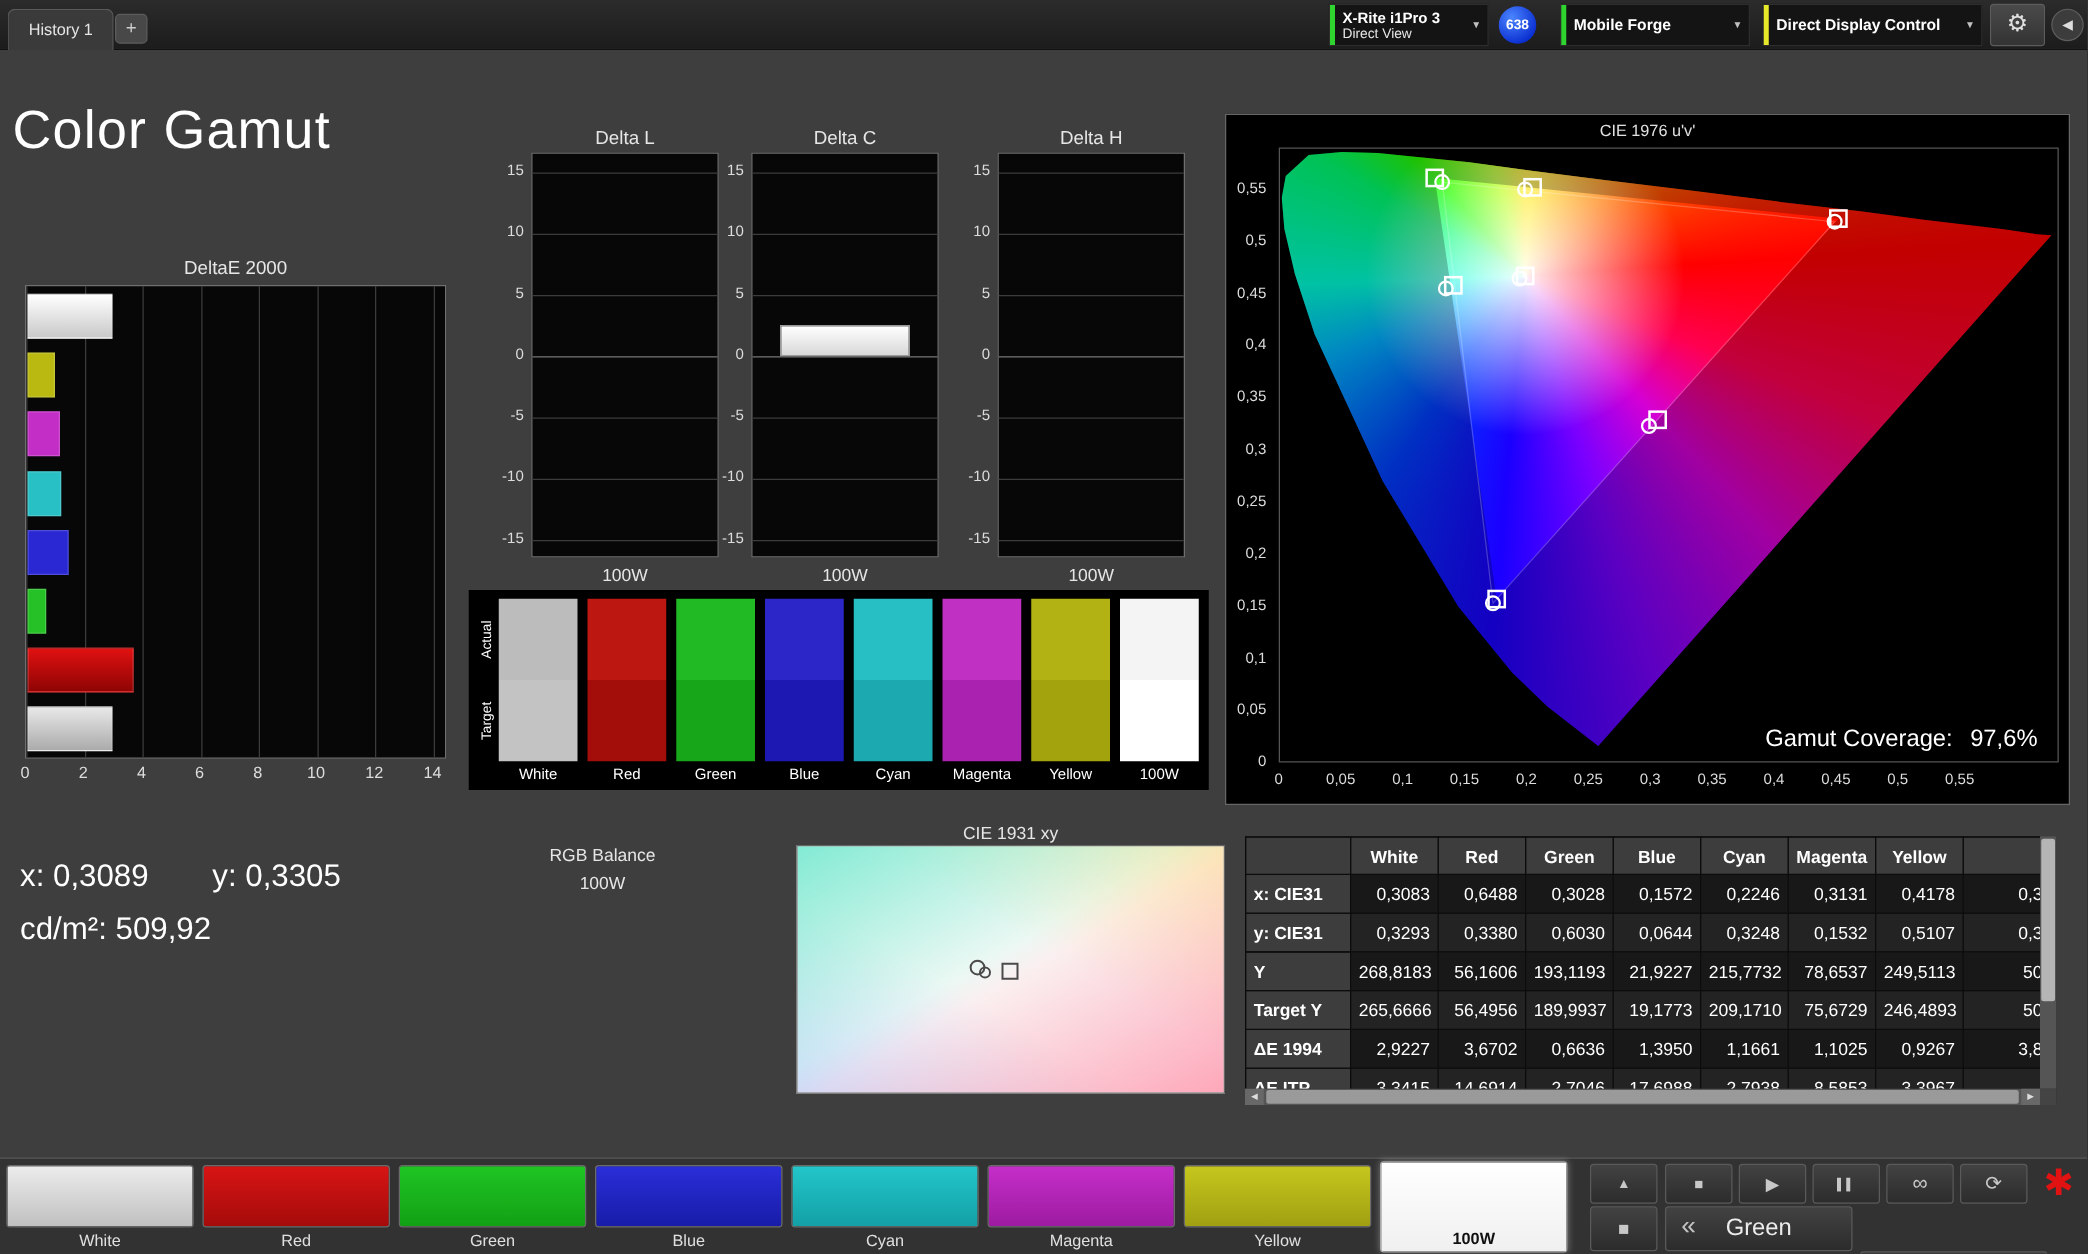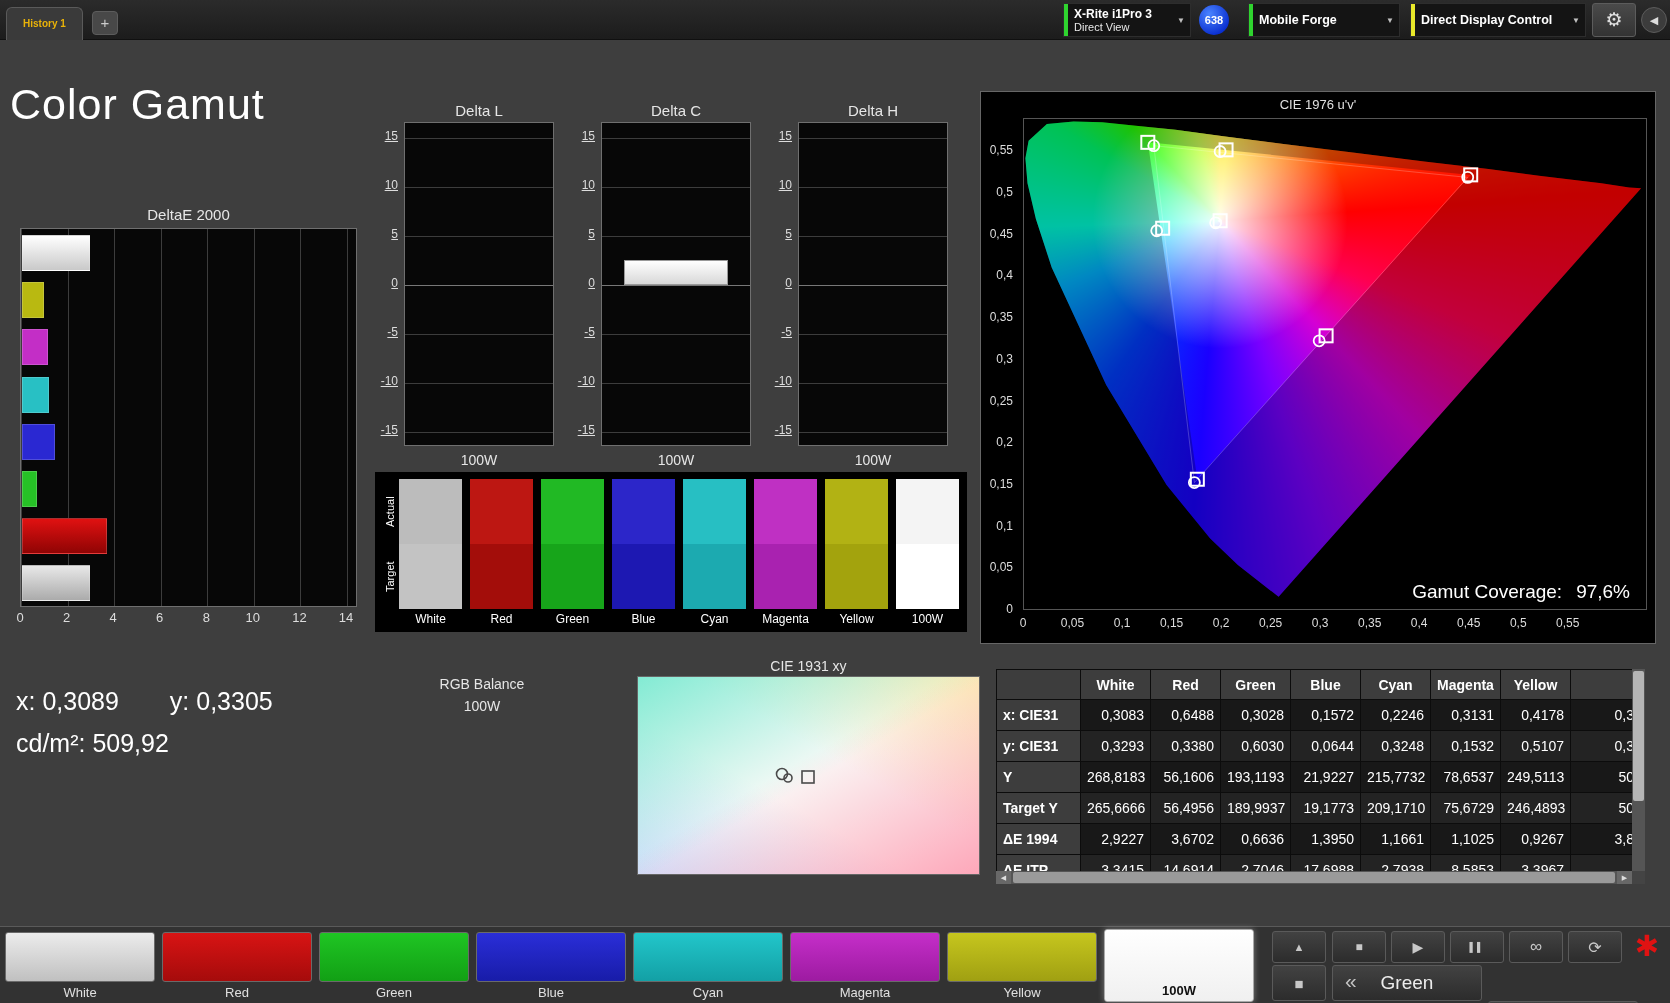--- a/index.html
+++ b/index.html
@@ -7,21 +7,21 @@
   .screen{
     position:relative; width:1670px; height:1003px; overflow:hidden;
     background:#3e3e3e; font-family:"Liberation Sans", sans-serif; color:#fff;
   }
 
   
   .topbar{position:absolute;left:0;top:0;width:1670px;height:40px;
     background:linear-gradient(#2b2b2b,#1c1c1c);border-bottom:1px solid #101010;}
   .tab{position:absolute;left:6px;top:7px;height:33px;padding:0 16px;background:#3a3a3a;
     border:1px solid #5a5a5a;border-bottom:none;border-radius:6px 6px 0 0;
-    color:#eab308;font-size:10px;line-height:31px;font-weight:bold;}
+    color:#e5e5e5;font-size:13px;line-height:31px;}
   .addtab{position:absolute;left:92px;top:11px;width:26px;height:24px;background:#484848;
     border:1px solid #5c5c5c;border-radius:4px;color:#ccc;text-align:center;line-height:22px;font-size:15px;}
   .src-box{position:absolute;top:3px;height:34px;background:#141414;border:1px solid #2d2d2d;color:#fff;}
   .meter{left:1063px;width:128px}
   .source{left:1248px;width:152px}
   .display{left:1410px;width:176px}
   .accent{position:absolute;left:0;top:0;bottom:0;width:4px}
   .accent.green{background:#2fd42f}
   .accent.yellow{background:#e8e82a}
   .two-line{position:absolute;left:10px;top:4px;display:block}
@@ -54,25 +54,25 @@
   .xtick{position:absolute;top:3px;transform:translateX(-50%);font-size:13px;color:#ddd;}
 
   
   .deltae{position:absolute;left:20px;top:206px;width:337px;}
   #deltae-plot{position:relative;width:337px;height:379px;background:#070707;border:1px solid #6f6f6f;}
   #deltae-xticks{position:relative;height:22px;}
   .hbar{position:absolute;left:1px;height:36px;border:1px solid rgba(255,255,255,.18);}
 
   
   .delta-chart{position:absolute;top:102px;width:184px;}
-  #delta0{left:372px}  #delta1{left:569px}  #delta2{left:766px}
+  #delta0{left:393px}  #delta1{left:569px}  #delta2{left:766px}
   .dc-title{margin-left:32px;width:150px;text-align:center;font-size:15px;color:#e6e6e6;height:20px;}
   .dc-body{display:flex;}
   .dc-ylabels{position:relative;width:32px;}
-  .dc-ylabels .ytick{position:absolute;right:6px;text-decoration:underline;}
+  .dc-ylabels .ytick{position:absolute;right:6px;}
   .dc-plot{position:relative;width:150px;height:324px;background:#070707;border:1px solid #6f6f6f;}
   .dbar{position:absolute;left:15%;width:70%;background:linear-gradient(#ffffff,#d8d8d8);border:1px solid #999;}
   .dc-xlabel{margin-left:32px;width:150px;text-align:center;font-size:14px;color:#e6e6e6;margin-top:6px;}
 
   
   .swatch-panel{position:absolute;left:375px;top:472px;width:592px;height:160px;background:#000;
     display:flex;padding:7px 8px 0 6px;}
   .swatch-side{display:flex;flex-direction:column;width:18px;}
   .side-label{height:65px;writing-mode:vertical-rl;transform:rotate(180deg);color:#fff;font-size:11px;
     display:flex;align-items:center;justify-content:center;}

